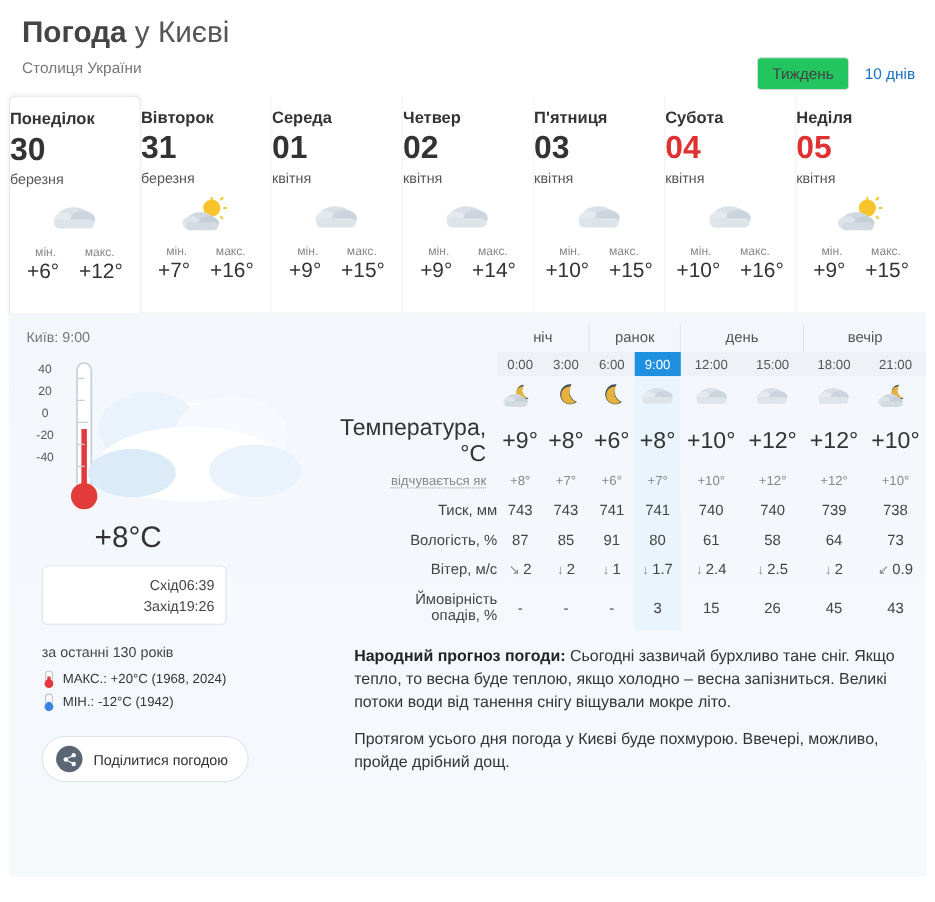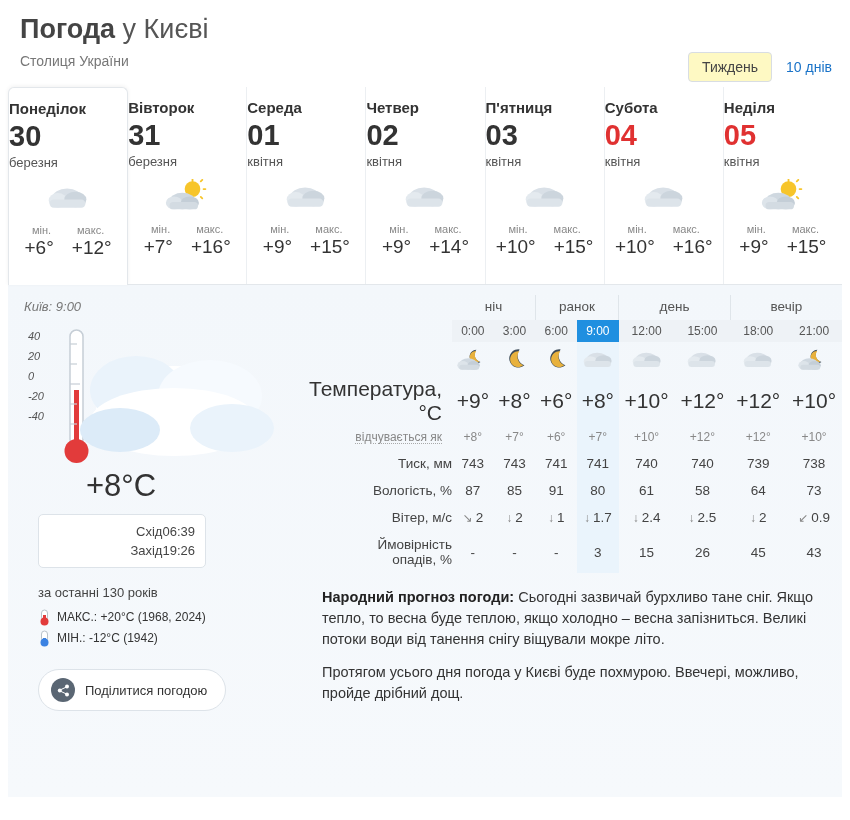--- a/index.html
+++ b/index.html
@@ -21,21 +21,21 @@
   }
   .title b { font-weight: 700; color: #444; }
   .subtitle { font-size: 14px; color: #777; margin-top: 8px; }
 
   .toggle-wrap {
     position: absolute; right: 18px; top: 52px;
     display: flex; align-items: center; gap: 14px;
   }
   .toggle-btn {
     border: 1px solid #d8dde3; border-radius: 4px;
-    background: #fef9c3; color: #444; font-size: 14px;
+    background: #22c55e; color: #444; font-size: 14px;
     padding: 6px 13px; cursor: pointer;
   }
   .toggle-link {
     color: #1a73c8; font-size: 14px; cursor: pointer;
   }
 
   
   .week {
     margin: 18px 8px 0 8px;
     display: flex;
@@ -78,29 +78,29 @@
     display: flex;
     margin: 0 8px;
     background: linear-gradient(180deg,#f3f7fb 0%, #f6f9fc 100%);
     height: 512px;
   }
   .left {
     width: 300px;
     padding: 14px 16px 0 16px;
     position: relative;
   }
-  .left .city-time { font-size: 13px; color: #777; font-style: italic; }
+  .left .city-time { font-size: 13px; color: #777; }
 
   .bigpic { position: relative; height: 190px; margin-top: 4px; }
   .thermo-scale {
     position: absolute; left: 4px; top: 8px;
-    font-size: 11px; color: #555; line-height: 20px; text-align: left; width: 26px; font-style: italic;
+    font-size: 11px; color: #555; line-height: 20px; text-align: center; width: 26px;
   }
   .bigtemp {
-    font-size: 31px; color: #333; font-weight: 400;
+    font-size: 27px; color: #333; font-weight: 400;
     position: absolute; left: 62px; bottom: 4px;
   }
 
   .sun-box {
     margin: 6px 0 0 14px;
     border: 1px solid #dde3e9; border-radius: 5px;
     background: #fff; width: 168px; padding: 7px 10px;
     font-size: 13px; color: #444;
   }
   .sun-row { display: flex; justify-content: flex-end; line-height: 19px; }

